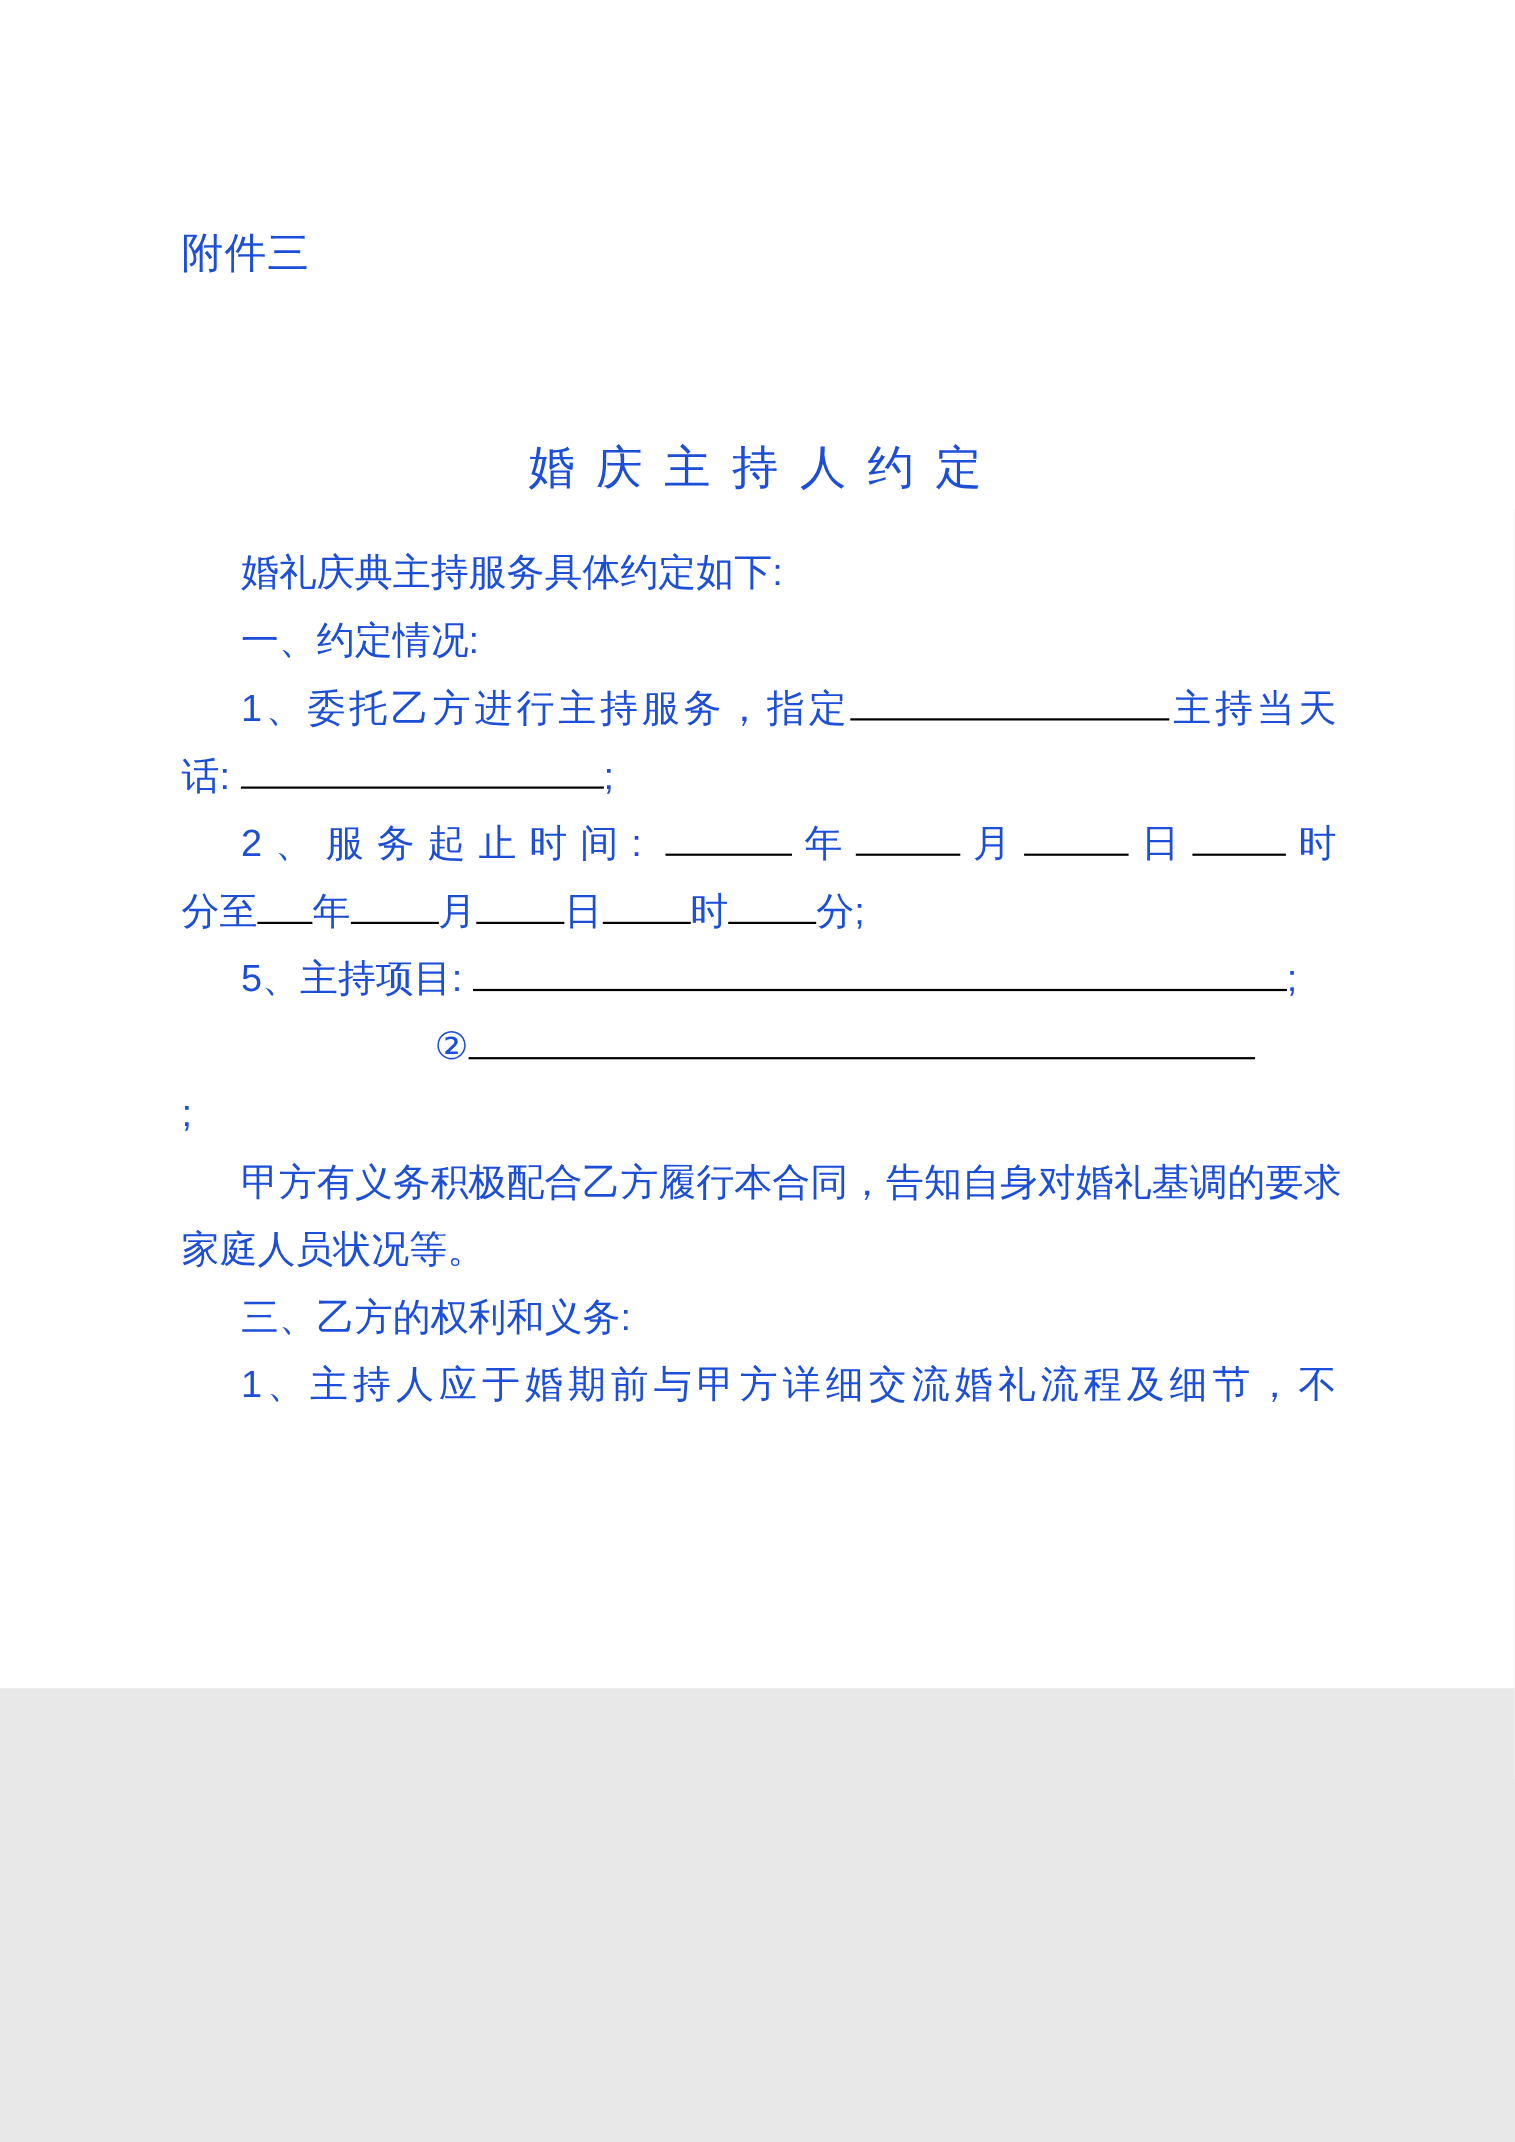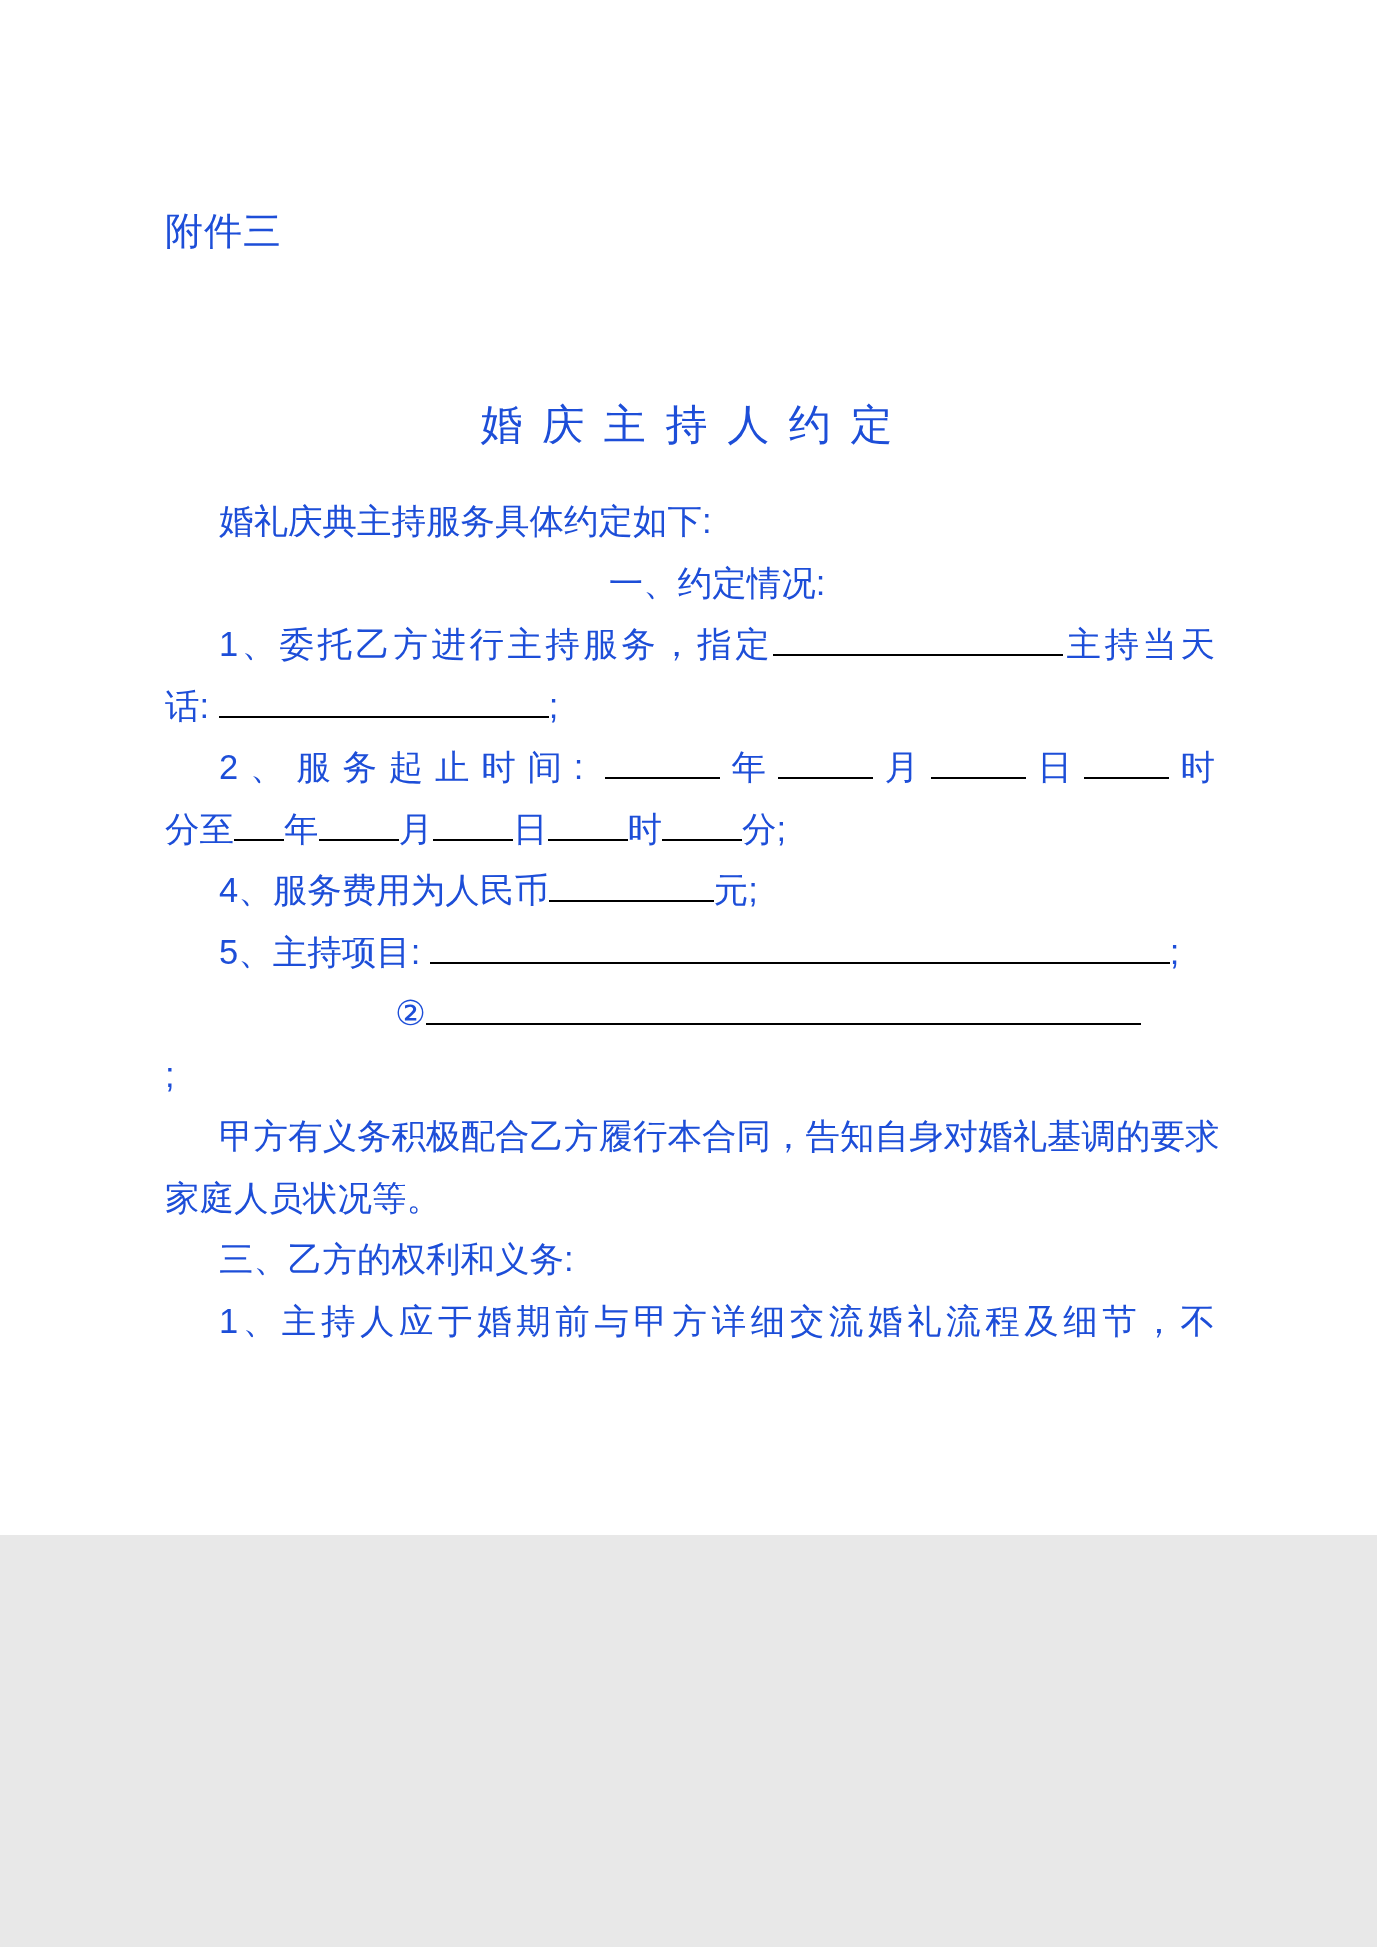--- a/index.html
+++ b/index.html
@@ -51,26 +51,25 @@
 </head>
 <body>
 
 <div class="page">
   <div class="attachment">附件三</div>
 
   <div class="doc-title">婚 庆 主 持 人 约 定</div>
 
   <div class="doc-body">
       <div class="line" style="padding-left: 54px;"><span>婚礼庆典主持服务具体约定如下:</span></div>
-      <div class="line" style="padding-left: 54px; text-align: center;"><span>一、约定情况:</span></div>
+      <div class="line" style="padding-left: 54px;"><span>一、约定情况:</span></div>
       <div class="line just" style="padding-left: 54px;"><span>1、委托乙方进行主持服务，指定</span><span class="blank" style="width: 290px;"></span><span>主持当天</span></div>
       <div class="line"><span>话: </span><span class="blank" style="width: 330px;"></span><span>;</span></div>
       <div class="line just" style="padding-left: 54px;"><span>2、服务起止时间: </span><span class="blank" style="width: 115px;"></span><span>年</span><span class="blank" style="width: 95px;"></span><span>月</span><span class="blank" style="width: 95px;"></span><span>日</span><span class="blank" style="width: 85px;"></span><span>时</span></div>
       <div class="line"><span>分至</span><span class="blank" style="width: 50px;"></span><span>年</span><span class="blank" style="width: 80px;"></span><span>月</span><span class="blank" style="width: 80px;"></span><span>日</span><span class="blank" style="width: 80px;"></span><span>时</span><span class="blank" style="width: 80px;"></span><span>分;</span></div>
-      <div class="line" style="padding-left: 54px;"><span>4、服务费用为人民币</span><span class="blank" style="width: 165px;"></span><span>元;</span></div>
       <div class="line" style="padding-left: 54px;"><span>5、主持项目: </span><span class="blank" style="width: 740px;"></span><span>;</span></div>
       <div class="line" style="padding-left: 230px;"><span>②</span><span class="blank" style="width: 715px;"></span></div>
       <div class="line"><span>;</span></div>
       <div class="line just" style="padding-left: 54px;"><span>甲方有义务积极配合乙方履行本合同，告知自身对婚礼基调的要求</span></div>
       <div class="line"><span>家庭人员状况等。</span></div>
       <div class="line" style="padding-left: 54px;"><span>三、乙方的权利和义务:</span></div>
       <div class="line just" style="padding-left: 54px;"><span>1、主持人应于婚期前与甲方详细交流婚礼流程及细节，不</span></div>
     </div>
 
   <div class="pagenum">11</div>

